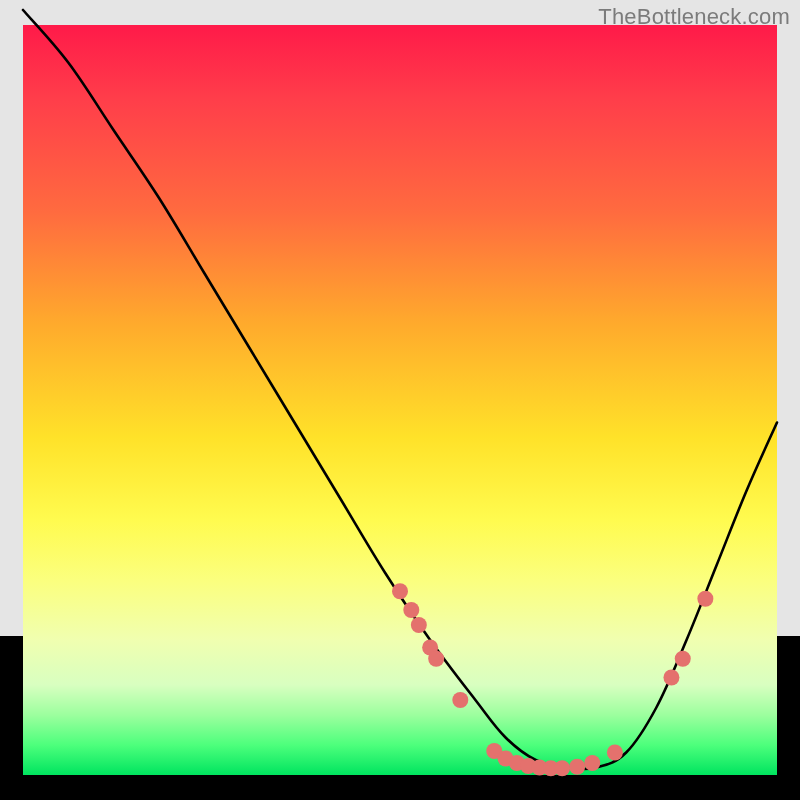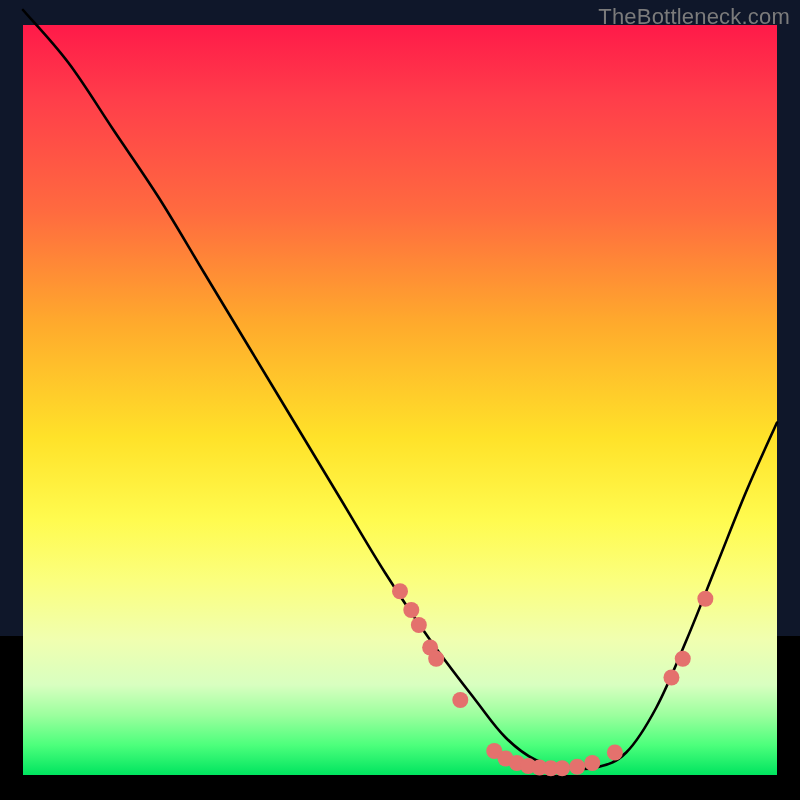--- a/index.html
+++ b/index.html
@@ -10,21 +10,21 @@
     background: #000;
     overflow: hidden;
     font-family: Arial, Helvetica, sans-serif;
   }
   .frame {
     position: absolute;
     left: 0;
     top: 0;
     width: 800px;
     height: 636px;
-    background: #0f172a;
+    background: #e5e5e5;
   }
   .plot {
     position: absolute;
     left: 23px;
     top: 25px;
     width: 754px;
     height: 750px;
     box-sizing: border-box;
   }
   .gradient {

